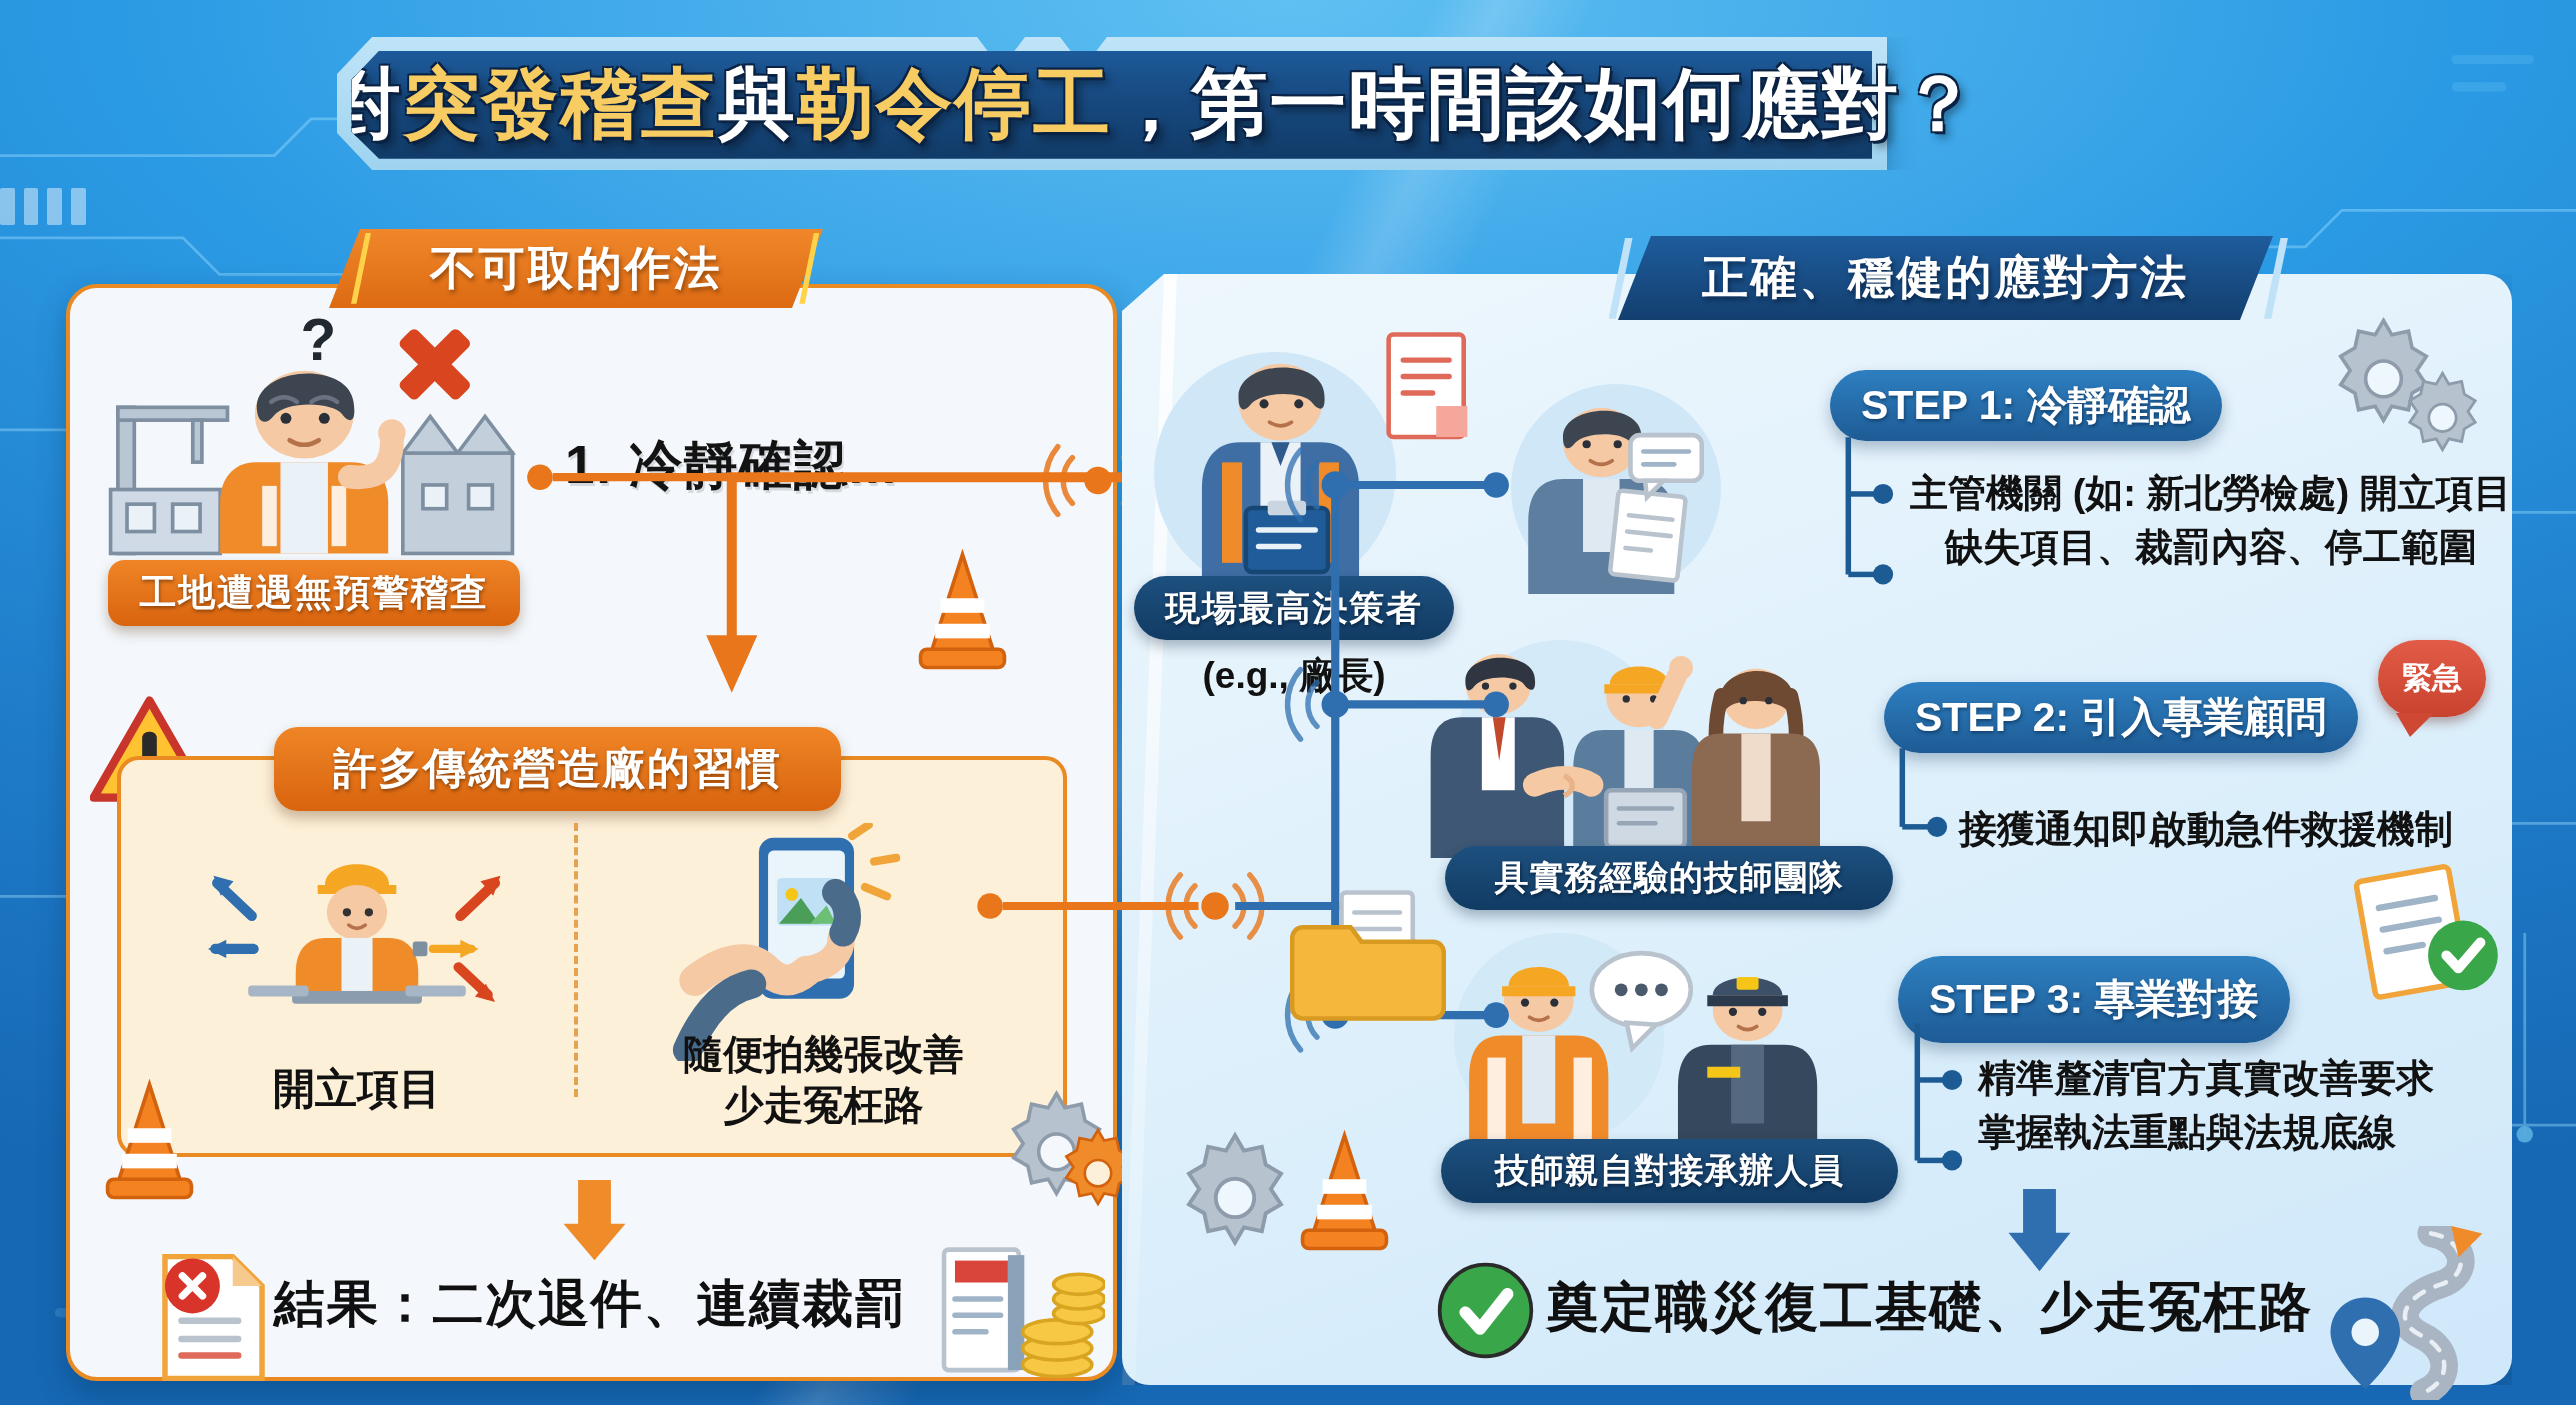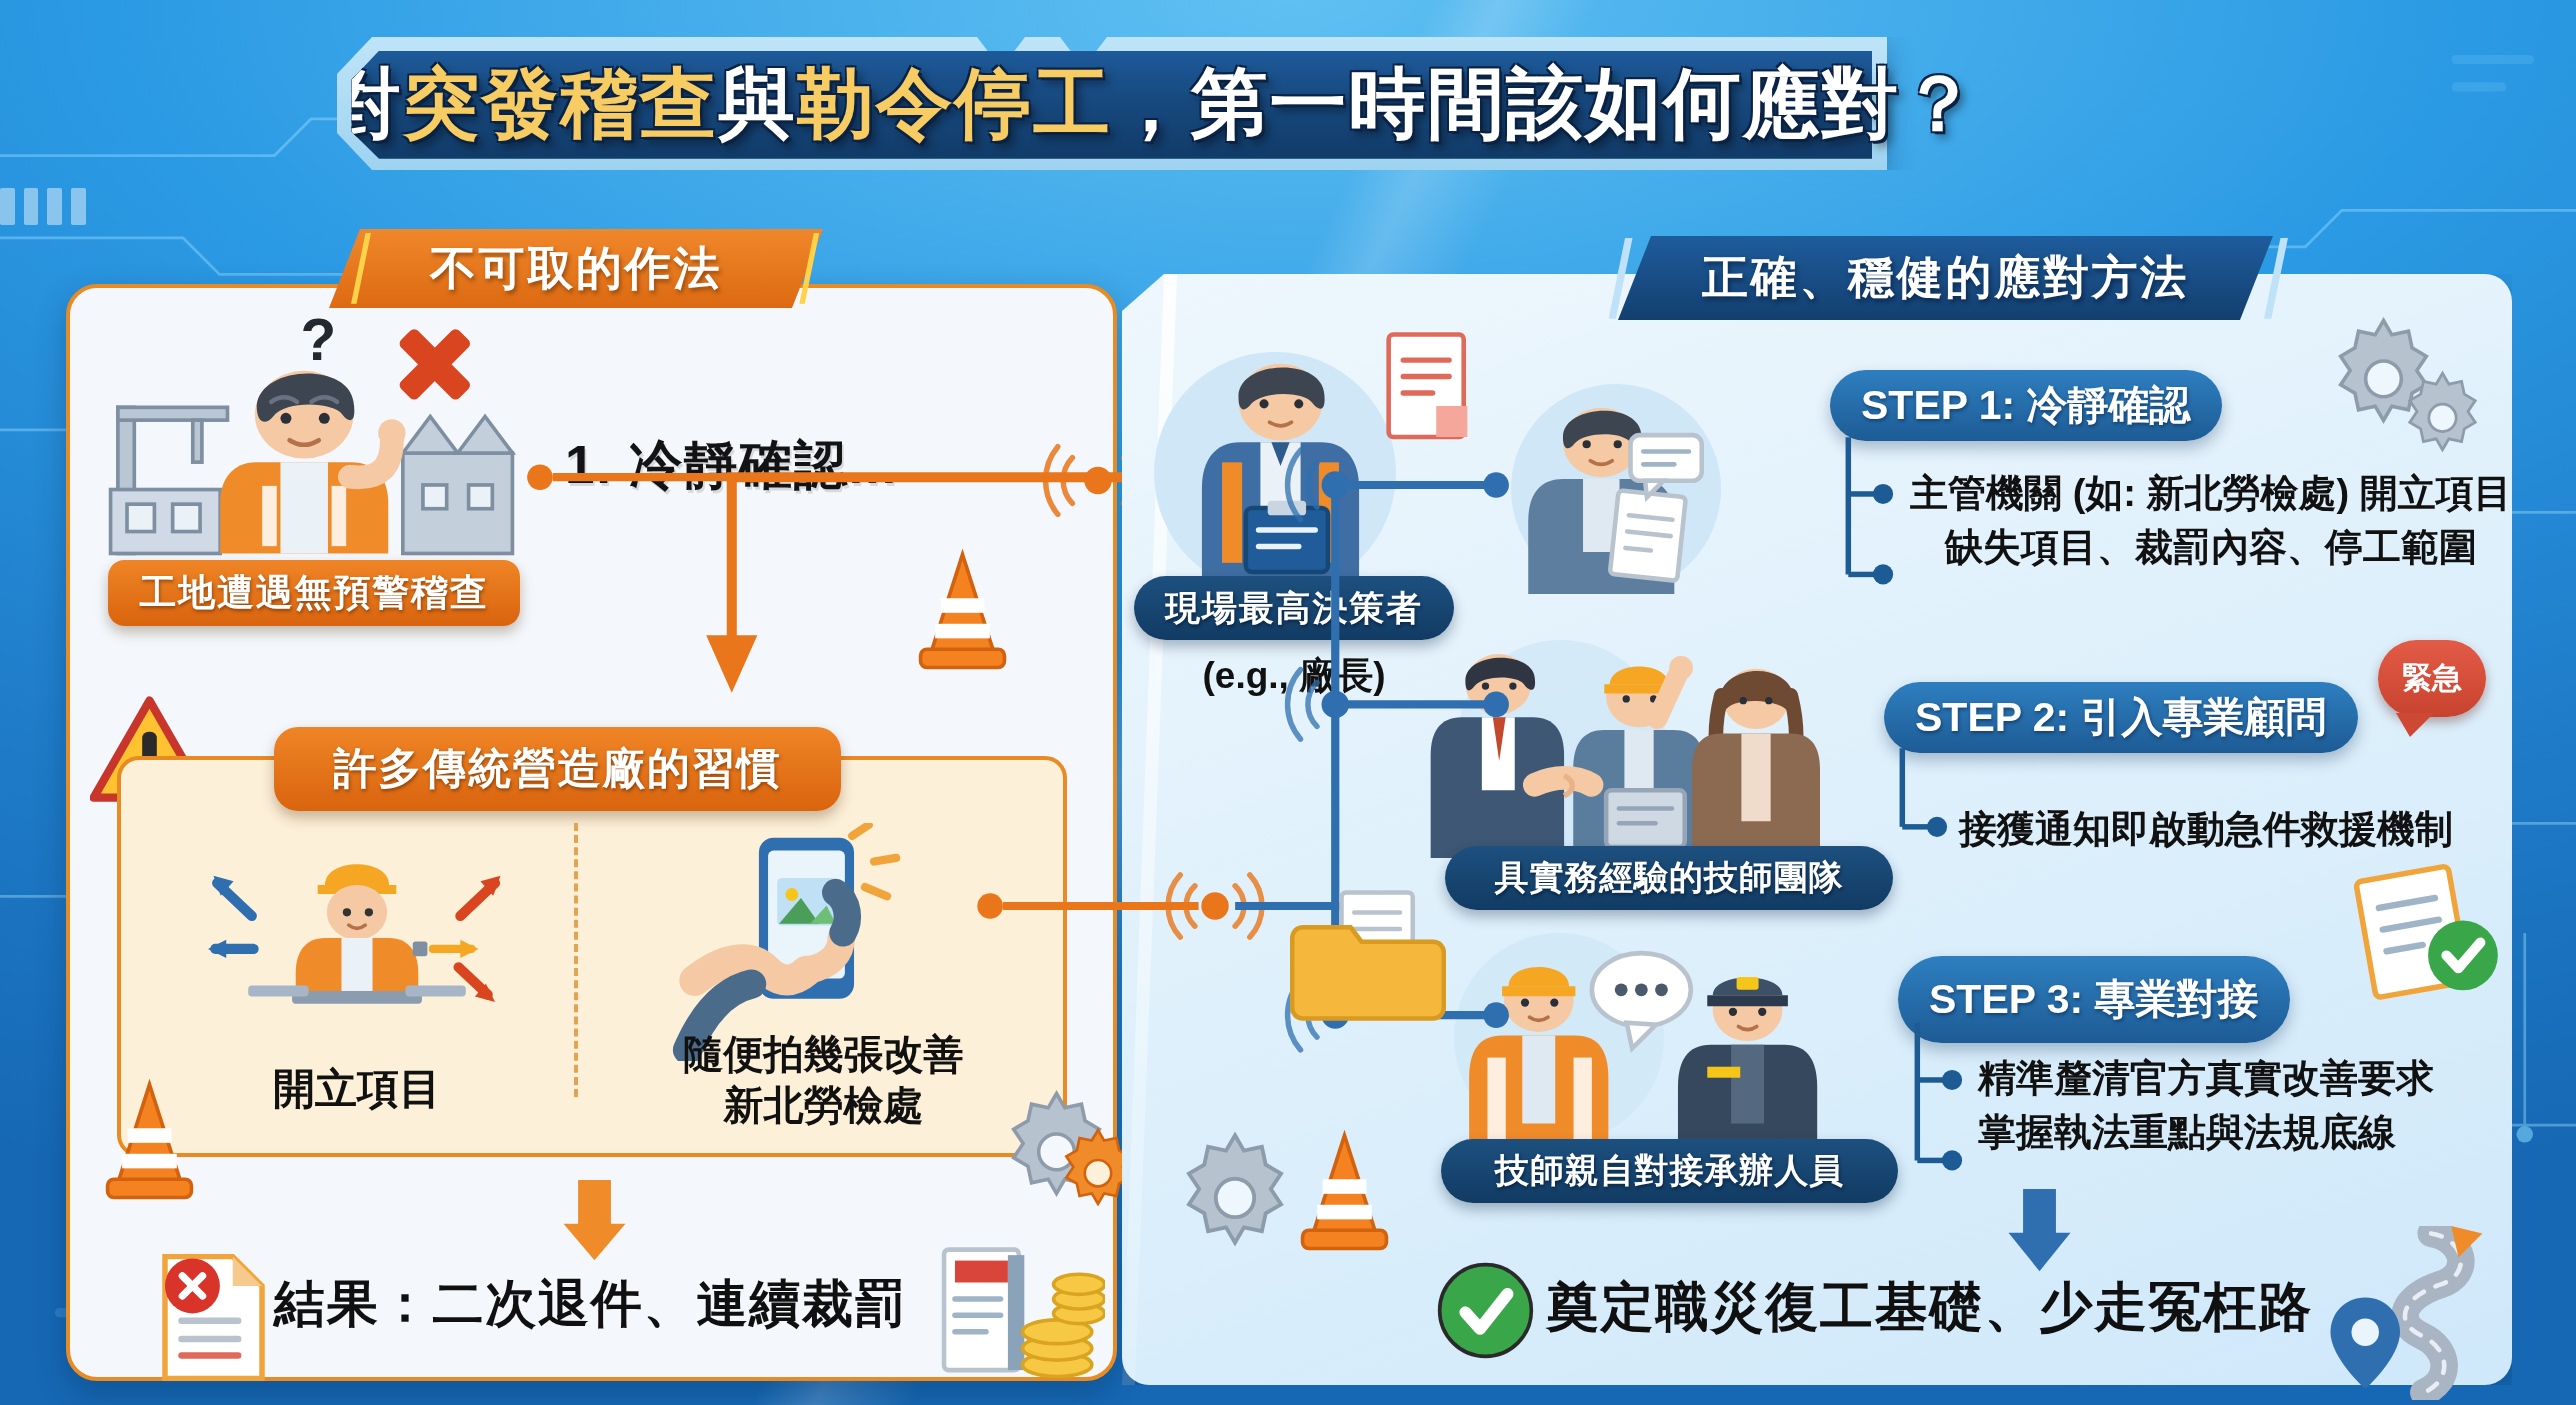--- a/index.html
+++ b/index.html
@@ -377,21 +377,21 @@
     <polygon points="186,110 204,90 214,110" fill="#6cbf74"></polygon>
     <path d="M60 172c30-24 60-30 78-12 16 16 30 14 44 2" stroke="#f5c9a4" stroke-width="34" fill="none" stroke-linecap="round"></path>
     <path d="M52 248c20-46 44-66 70-72" stroke="#4a6b8a" stroke-width="32" fill="none" stroke-linecap="round"></path>
     <path d="M186 160c22-4 34-18 34-34" stroke="#f5c9a4" stroke-width="30" fill="none" stroke-linecap="round"></path>
     <path d="M222 120c8-14 6-34-8-44" stroke="#4a6b8a" stroke-width="30" fill="none" stroke-linecap="round"></path>
   </svg>
 
   <div class="sub-a">開立項目</div>
   <div class="sub-b">
     <div>隨便拍幾張改善</div>
-    <div>新北勞檢處</div>
+    <div>少走冤枉路</div>
   </div>
 
   <svg class="gear" style="left:997px;top:1084px;width:119px;height:119px" viewBox="0 0 100 100">
     <path d="M50 8l7 12 14-3 3 14 12 7-8 12 8 12-12 7-3 14-14-3-7 12-7-12-14 3-3-14-12-7 8-12-8-12 12-7 3-14 14 3z" fill="#b6c2ce" stroke="#8d9bab" stroke-width="3"></path>
     <circle cx="50" cy="57" r="15" fill="#f4f8fc" stroke="#8d9bab" stroke-width="3"></circle>
   </svg>
   <svg class="gear" style="left:1054px;top:1123px;width:88px;height:88px" viewBox="0 0 100 100">
     <path d="M50 8l7 12 14-3 3 14 12 7-8 12 8 12-12 7-3 14-14-3-7 12-7-12-14 3-3-14-12-7 8-12-8-12 12-7 3-14 14 3z" fill="#f08b2a" stroke="#d2620d" stroke-width="3"></path>
     <circle cx="50" cy="57" r="15" fill="#fdf0d8" stroke="#d2620d" stroke-width="3"></circle>
   </svg>

